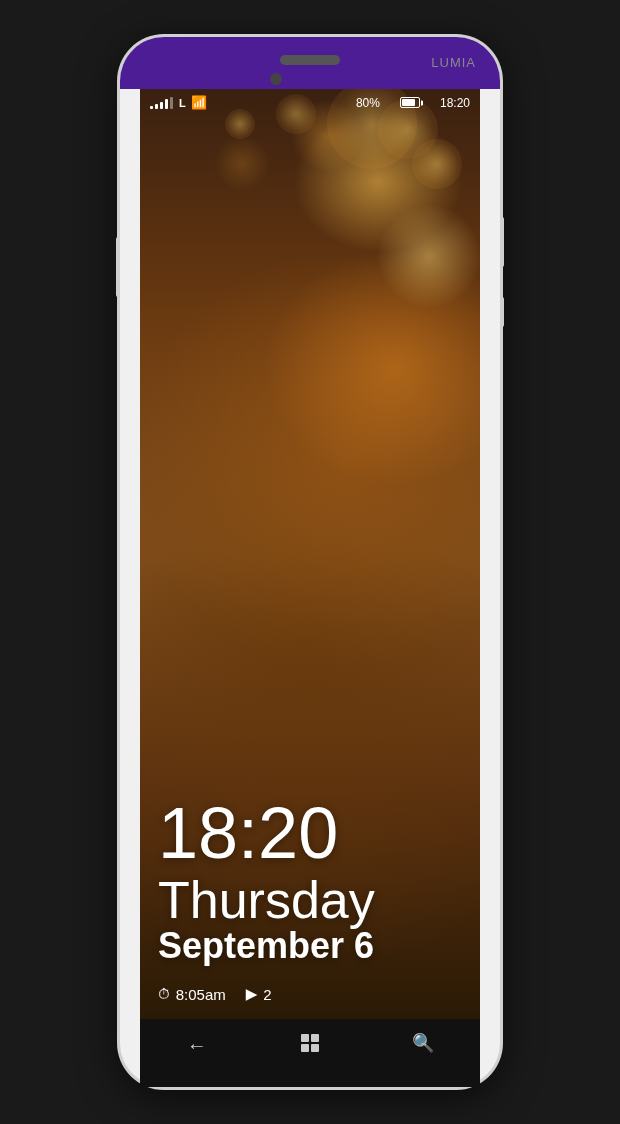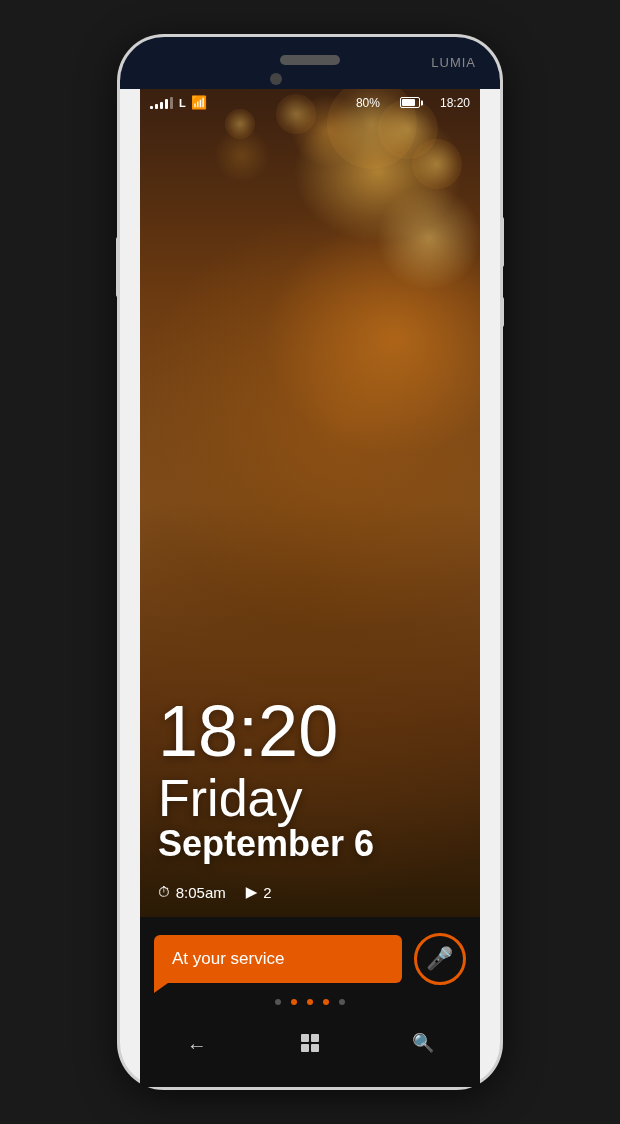--- a/index.html
+++ b/index.html
@@ -26,21 +26,21 @@
     }
 
     .phone-top-bar {
       width: 100%;
       height: 52px;
       display: flex;
       align-items: center;
       justify-content: space-between;
       padding: 16px 24px;
       border-radius: 44px 44px 0 0;
-      background: #0f172a;
+      background: #4c1d95;
       position: relative;
       z-index: 10;
     }
 
     .phone-speaker {
       width: 60px;
       height: 10px;
       background: #555;
       border-radius: 5px;
       margin: 0 auto;
@@ -455,54 +455,35 @@
           <div class="battery-icon">
             <div class="battery-fill"></div>
           </div>
         </div>
         <span class="time-display">18:20</span>
       </div>
     </div>
 
     <div class="main-content">
       <div class="clock-time">18:20</div>
-      <div class="clock-day">Friday</div>
+      <div class="clock-day">Thursday</div>
       <div class="clock-date">September 6</div>
       <div class="notifications">
         <div class="notif-item">
           <span class="alarm-icon">⏱</span>
           <span>8:05am</span>
         </div>
         <div class="notif-item">
           <span class="message-icon">▶</span>
           <span>2</span>
         </div>
       </div>
     </div>
   </div>
 
-  <div class="phone-bottom-area">
-
-    <div class="cortana-bar">
-      <div class="cortana-speech-bubble">
-        <span class="cortana-text">At your service</span>
-      </div>
-      <div class="cortana-mic-btn">
-        <span class="mic-icon">🎤</span>
-      </div>
-    </div>
-
-    <div class="dots-row">
-      <div class="dot"></div>
-      <div class="dot active"></div>
-      <div class="dot active"></div>
-      <div class="dot active"></div>
-      <div class="dot"></div>
-    </div>
-  </div>
 
   <div class="phone-nav-bar">
     <div class="nav-btn">
       <span>←</span>
     </div>
     <div class="nav-btn">
 
       <div class="windows-logo">
         <div class="win-square"></div>
         <div class="win-square"></div>

